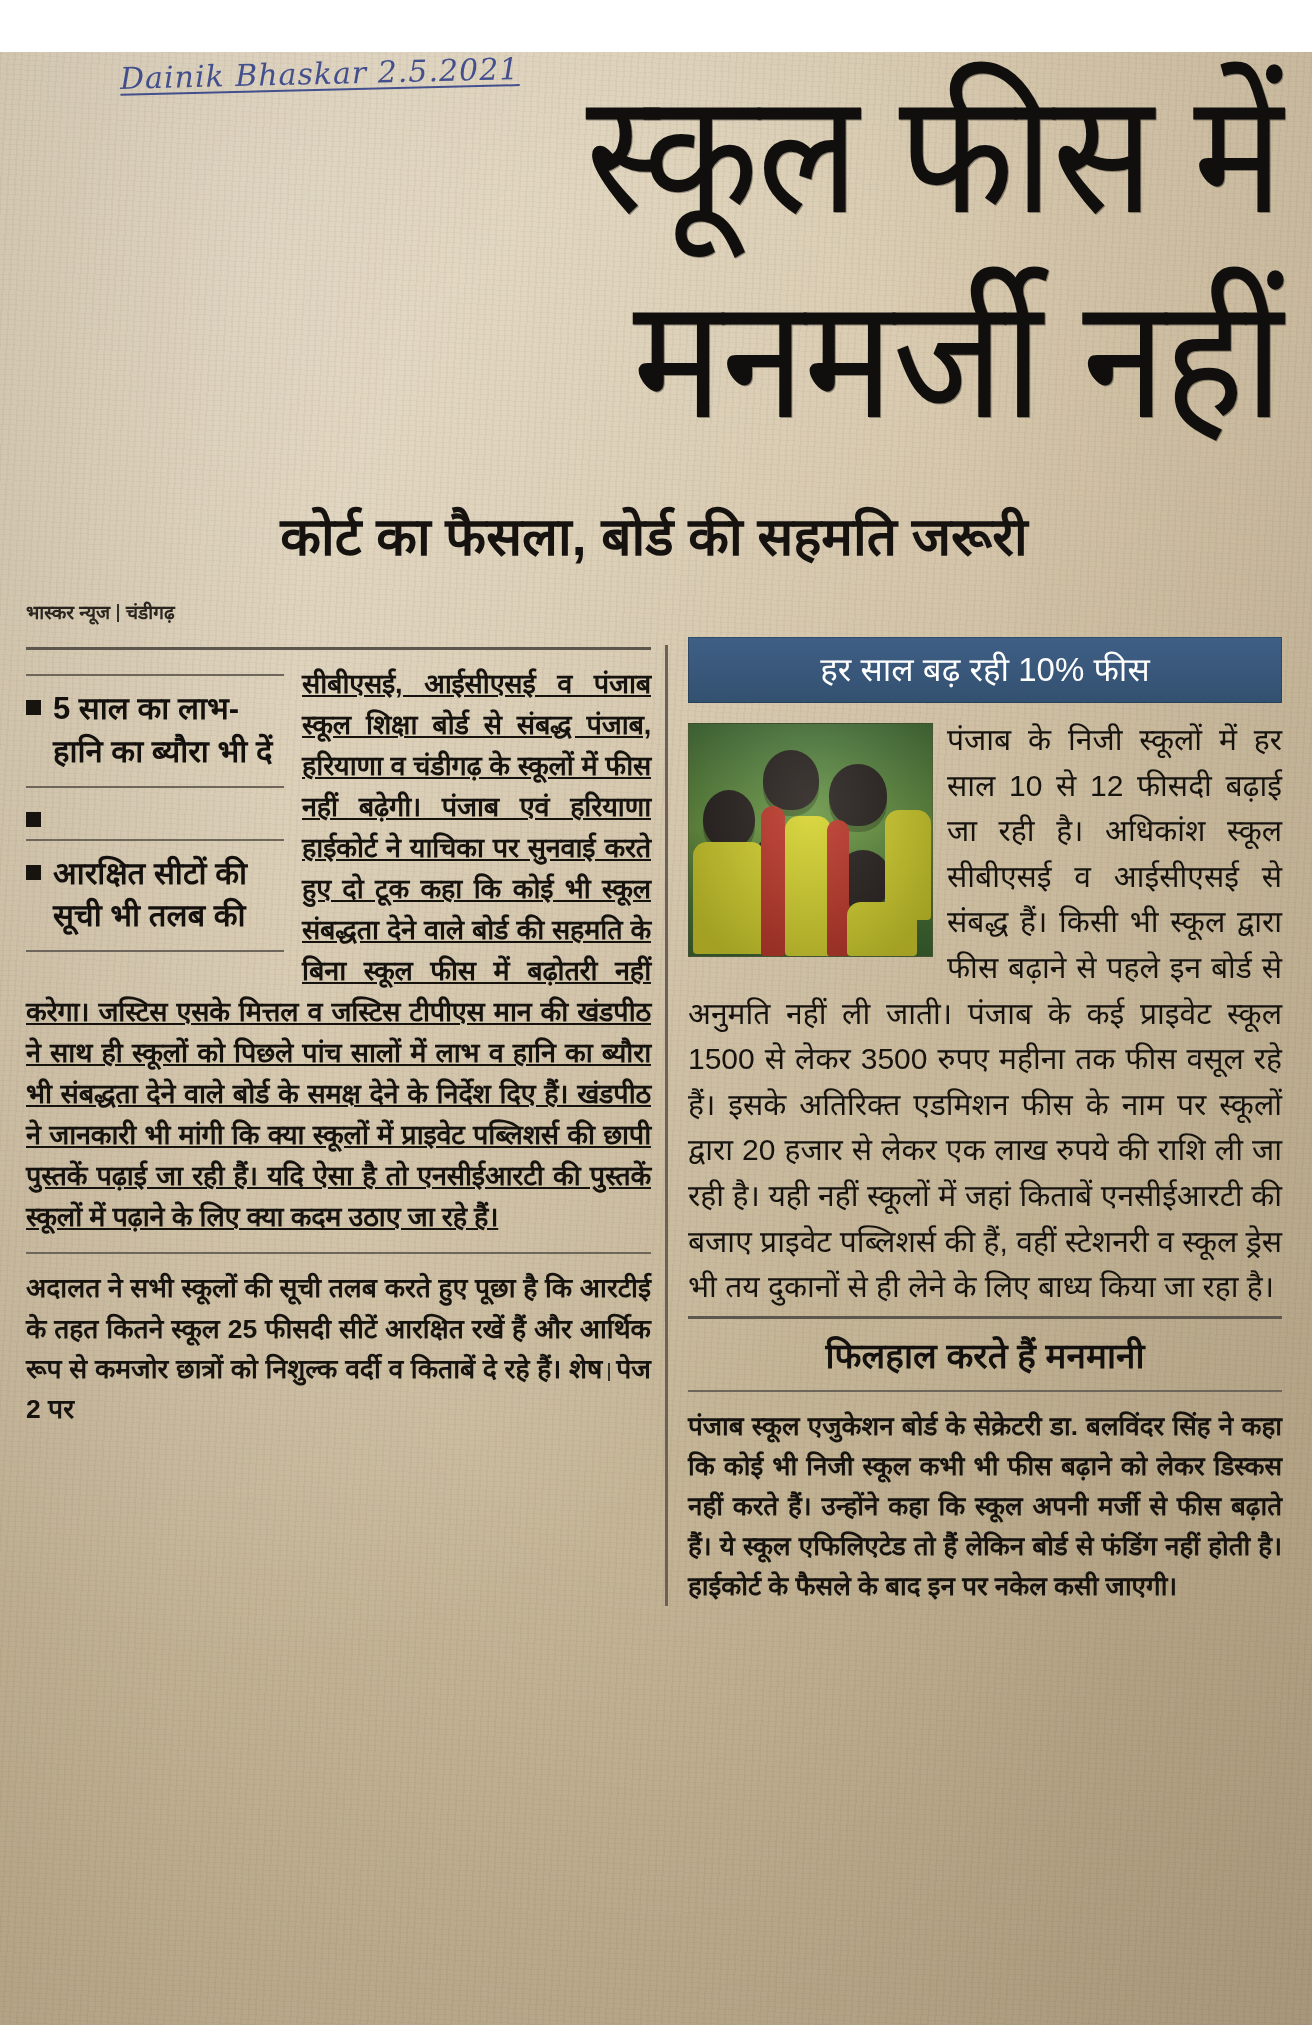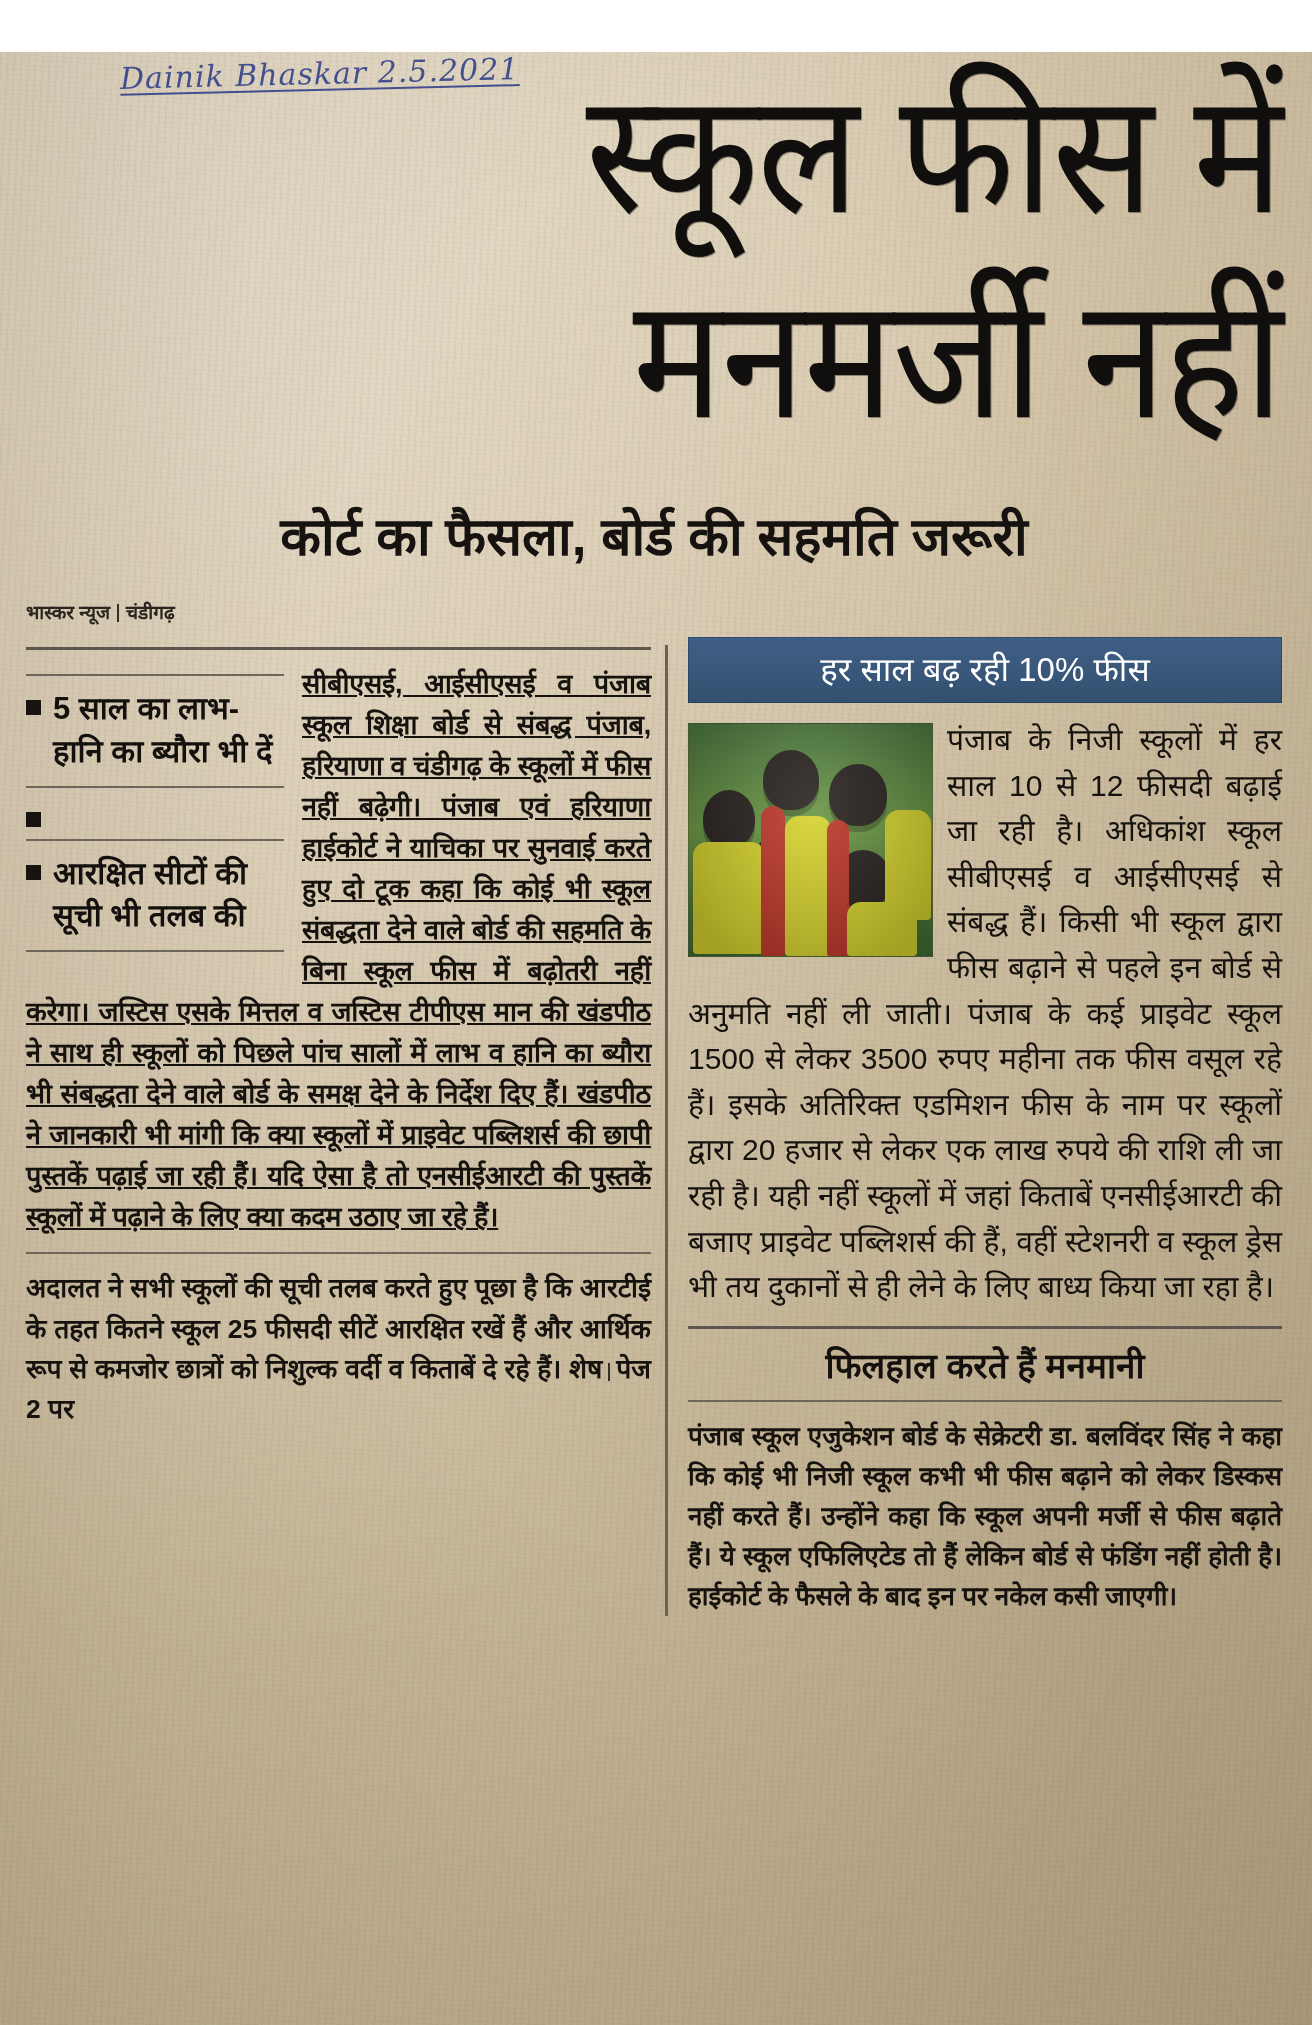--- a/index.html
+++ b/index.html
@@ -261,21 +261,21 @@
     background: #c0392b;
   }
   .photo .shade {
     position: absolute;
     inset: 0;
     background: radial-gradient(ellipse at 50% 35%, rgba(255,255,255,0.10), rgba(0,0,0,0.25) 85%);
   }
 
   .sub-banner {
     clear: both;
-    margin-top: 16px;
+    margin-top: 6px;
     border-top: 3px solid #5d564c;
     padding-top: 12px;
     text-align: center;
     font-size: 35px;
     font-weight: 700;
     color: #13100d;
   }
   .sub-banner-rule {
     height: 2px;
     background: #6e665b;

